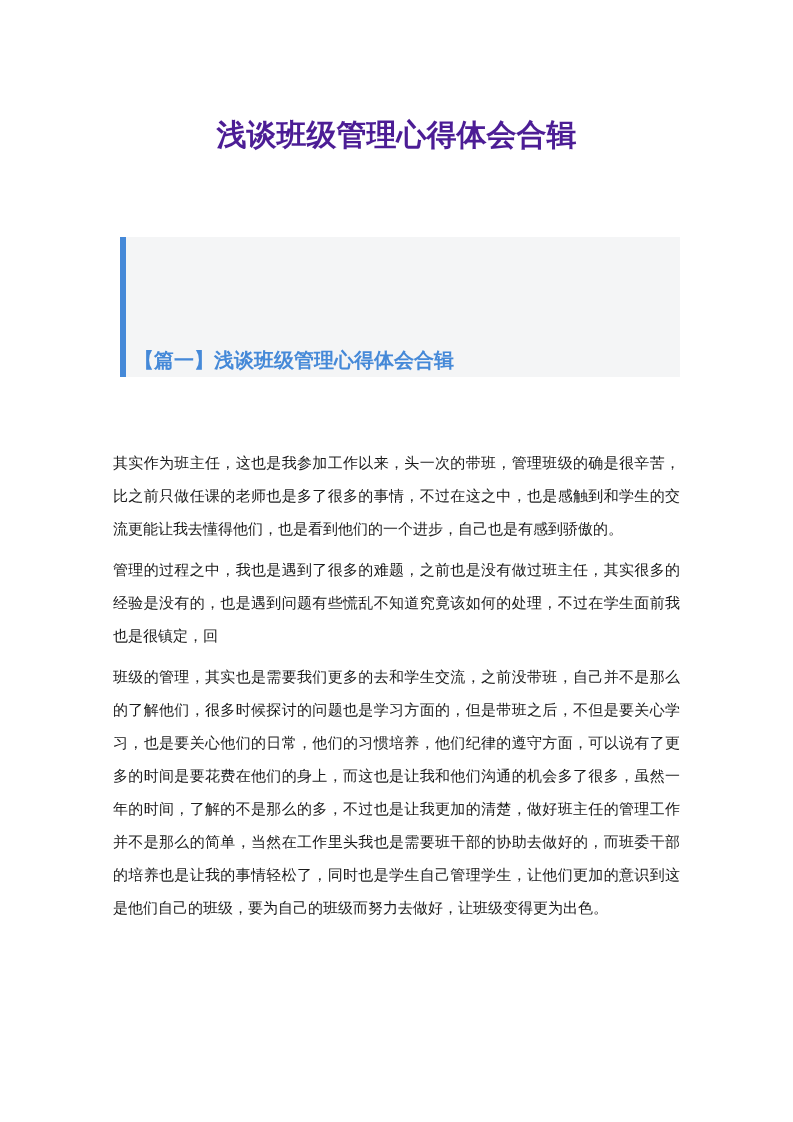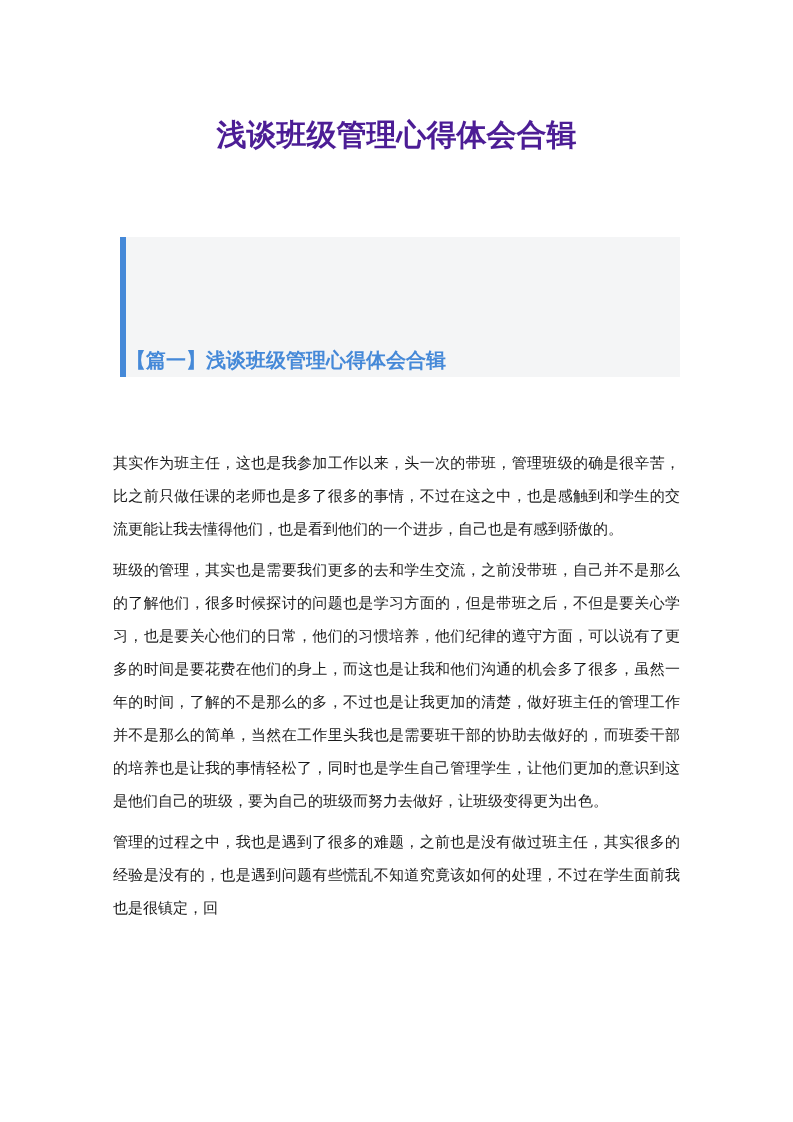--- a/index.html
+++ b/index.html
@@ -40,21 +40,21 @@
   .accent-bar {
     position: absolute;
     top: 0;
     left: 0;
     width: 6px;
     height: 140px;
     background: #4589d8;
   }
   .section-heading {
     margin: 0;
-    padding: 0 0 3px 6px;
+    padding: 0 0 3px 14px;
     font-size: 20px;
     line-height: 27px;
     font-weight: bold;
     color: #4589d8;
   }
   .doc-body {
     position: absolute;
     top: 446px;
     left: 113px;
     width: 567px;
@@ -75,17 +75,17 @@
 
   <h1 class="doc-title">浅谈班级管理心得体会合辑</h1>
 
   <div class="section-box">
     <div class="accent-bar"></div>
     <h2 class="section-heading">【篇一】浅谈班级管理心得体会合辑</h2>
   </div>
 
   <div class="doc-body">
     <p>其实作为班主任，这也是我参加工作以来，头一次的带班，管理班级的确是很辛苦，比之前只做任课的老师也是多了很多的事情，不过在这之中，也是感触到和学生的交流更能让我去懂得他们，也是看到他们的一个进步，自己也是有感到骄傲的。</p>
+    <p>管理的过程之中，我也是遇到了很多的难题，之前也是没有做过班主任，其实很多的经验是没有的，也是遇到问题有些慌乱不知道究竟该如何的处理，不过在学生面前我也是很镇定，回</p>
     <p>班级的管理，其实也是需要我们更多的去和学生交流，之前没带班，自己并不是那么的了解他们，很多时候探讨的问题也是学习方面的，但是带班之后，不但是要关心学习，也是要关心他们的日常，他们的习惯培养，他们纪律的遵守方面，可以说有了更多的时间是要花费在他们的身上，而这也是让我和他们沟通的机会多了很多，虽然一年的时间，了解的不是那么的多，不过也是让我更加的清楚，做好班主任的管理工作并不是那么的简单，当然在工作里头我也是需要班干部的协助去做好的，而班委干部的培养也是让我的事情轻松了，同时也是学生自己管理学生，让他们更加的意识到这是他们自己的班级，要为自己的班级而努力去做好，让班级变得更为出色。</p>
-    <p>管理的过程之中，我也是遇到了很多的难题，之前也是没有做过班主任，其实很多的经验是没有的，也是遇到问题有些慌乱不知道究竟该如何的处理，不过在学生面前我也是很镇定，回</p>
   </div>
 
 </div>
 
 </body></html>

